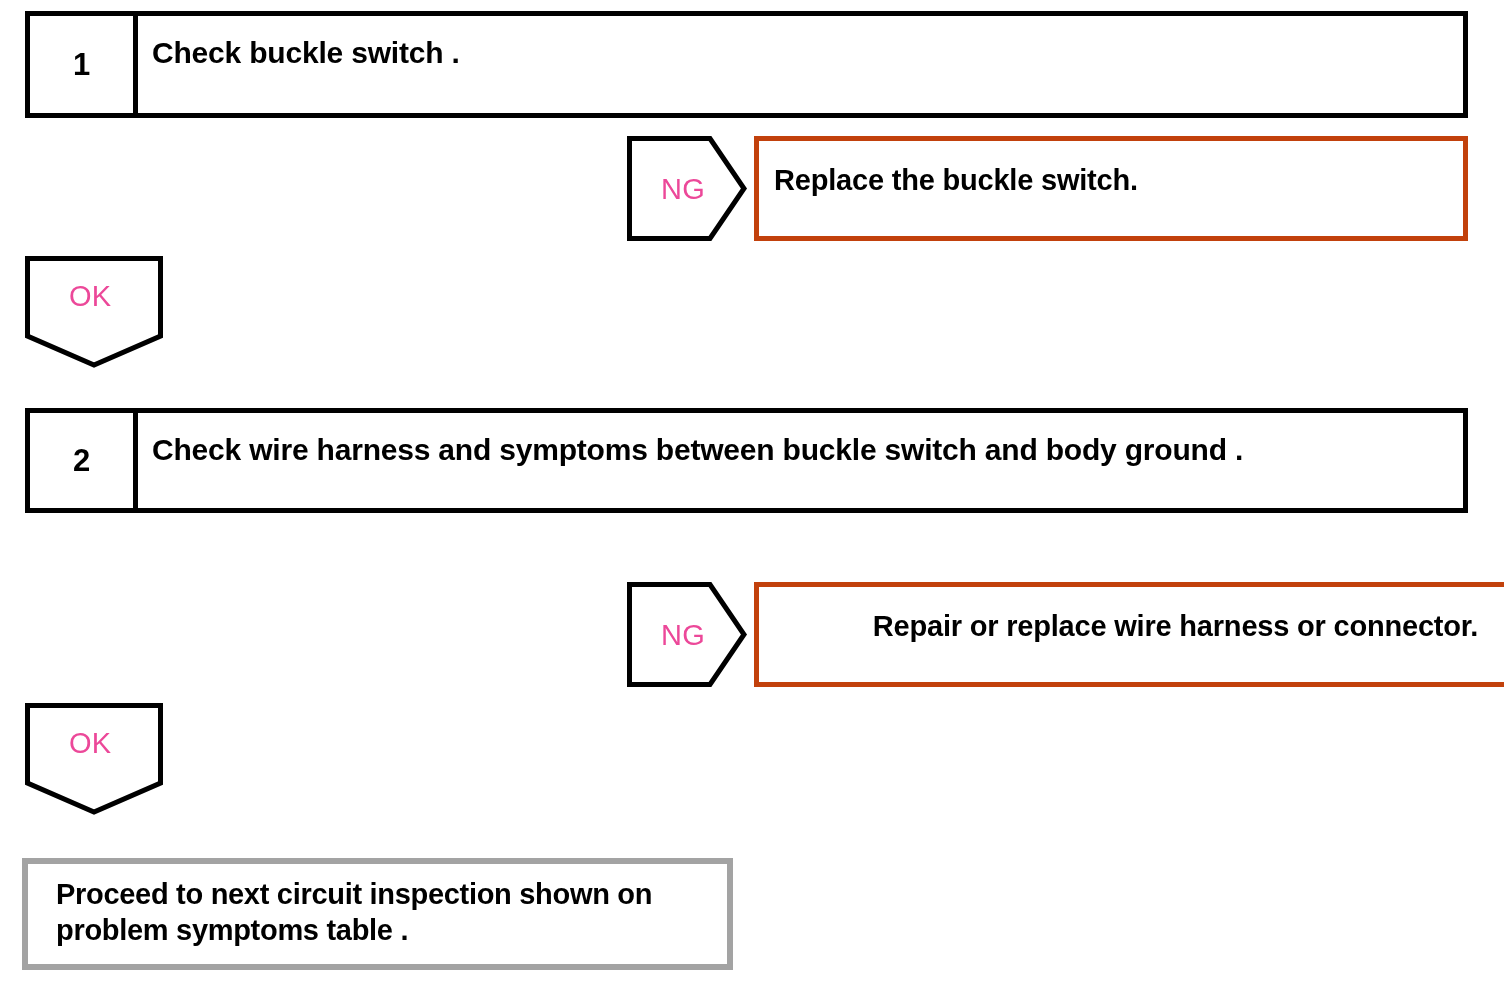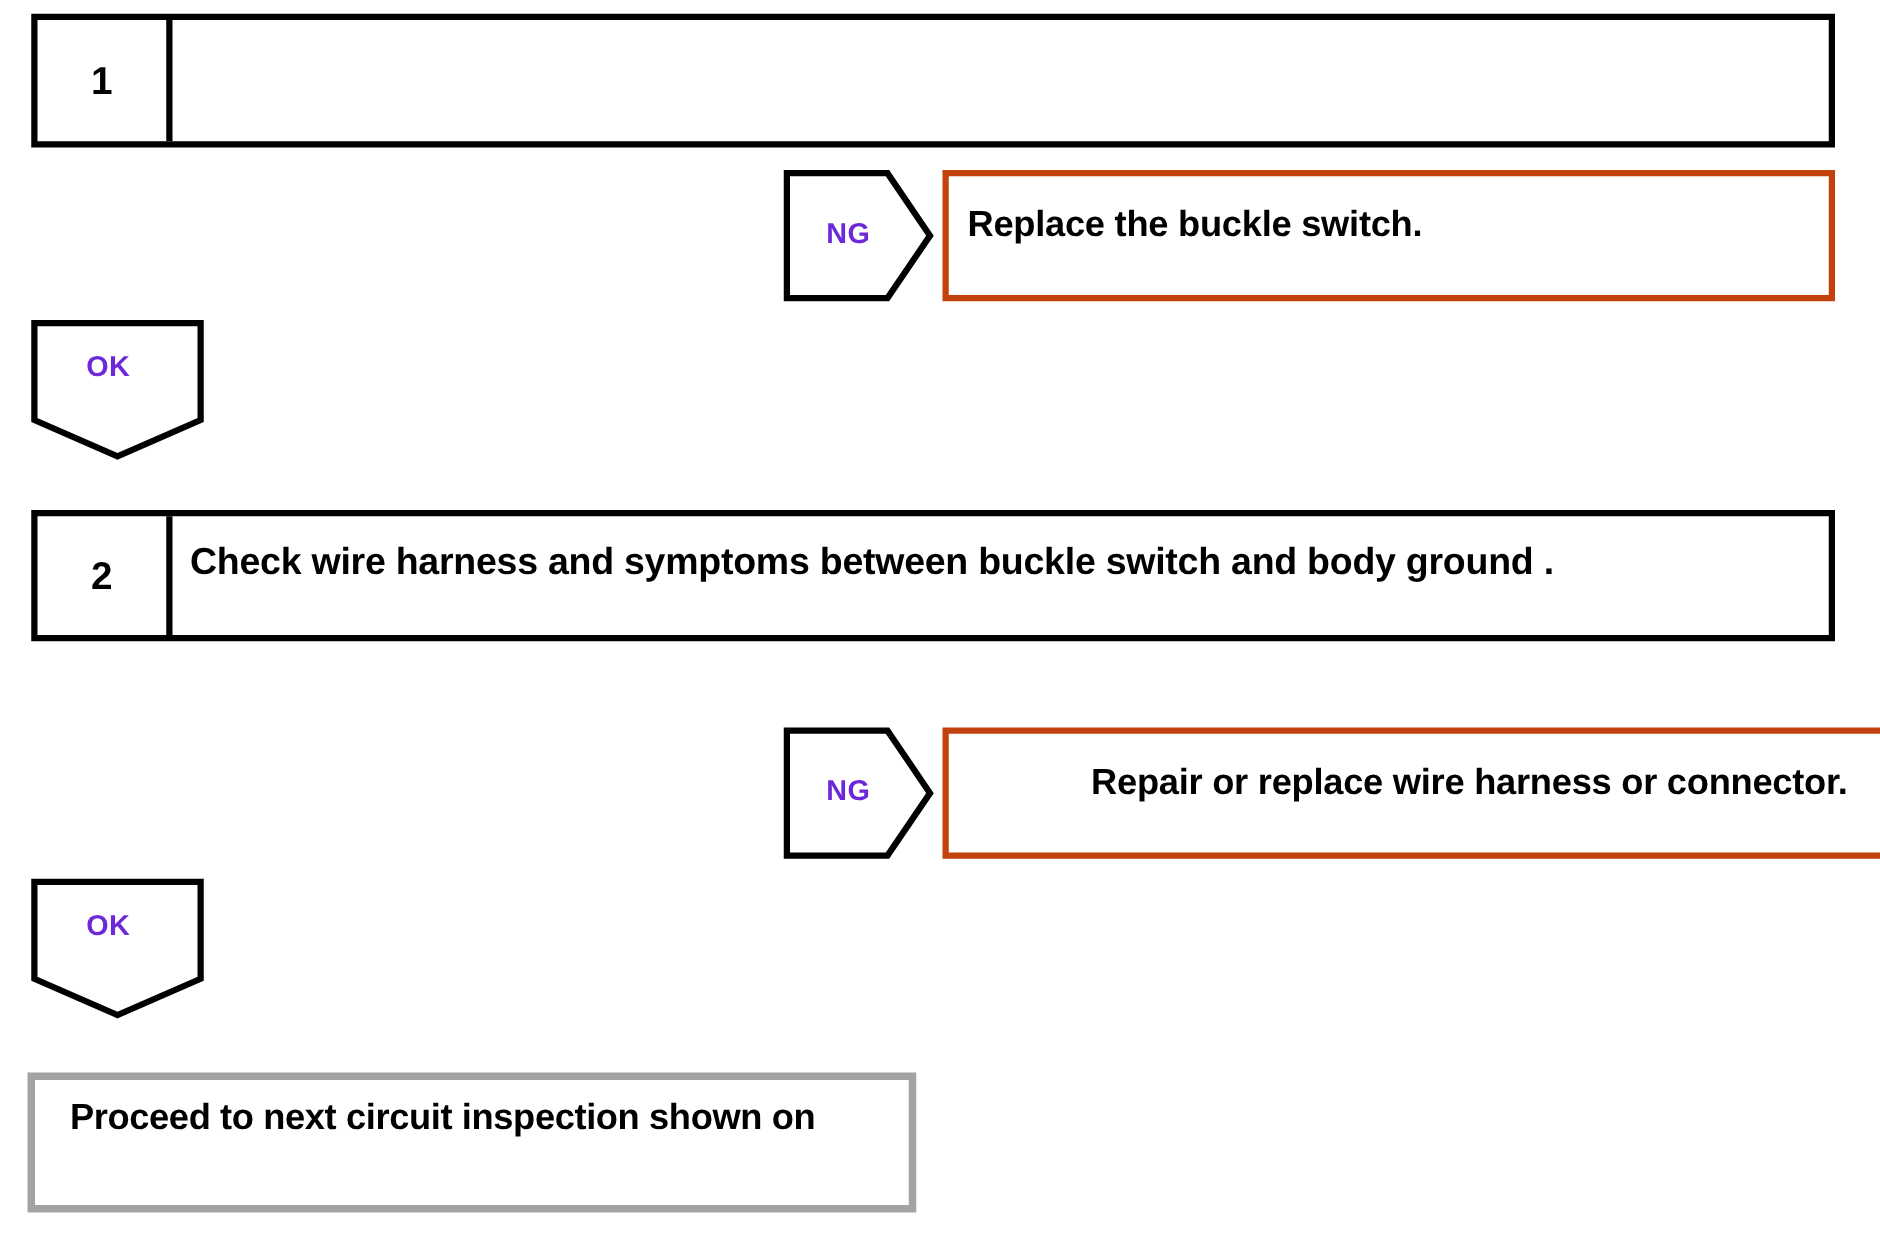--- a/index.html
+++ b/index.html
@@ -100,38 +100,39 @@
   
   .arrow {
     position: absolute;
   }
   .arrow svg {
     display: block;
     overflow: visible;
   }
   .arrow-label {
     position: absolute;
-    font-size: 23px;
-    font-weight: bold;
-    color: #6d28d9;
+    font-size: 29px;
+    font-weight: normal;
+    color: #ec4899;
     line-height: 1;
     letter-spacing: 0.3px;
   }
   .ng-label { left: 34px; top: 39px; }
   .ok-label { left: 44px; top: 26px; }
 </style>
 </head>
 <body>
 
 <div id="canvas">
 
   <div class="step-box" style="left:25px; top:11px; width:1443px; height:107px;">
     <div class="step-num-cell">
       <span class="step-num">1</span>
     </div>
+    <div class="step-text">Check buckle switch .</div>
   </div>
 
   <div class="arrow" style="left:627px; top:136px; width:120px; height:105px;">
     <svg width="120" height="105" viewBox="0 0 120 105" aria-hidden="true">
       <polygon points="2.5,2.5 83,2.5 117,52.5 83,102.5 2.5,102.5" fill="#ffffff" stroke="#000000" stroke-width="5" stroke-linejoin="miter"></polygon>
     </svg>
     <span class="arrow-label ng-label">NG</span>
   </div>
 
   <div class="result-box" style="left:754px; top:136px; width:714px; height:105px;">
@@ -166,16 +167,17 @@
   <div class="arrow" style="left:25px; top:703px; width:140px; height:112px;">
     <svg width="140" height="112" viewBox="0 0 140 112" aria-hidden="true">
       <polygon points="2.5,2.5 135.5,2.5 135.5,80 69,109 2.5,80" fill="#ffffff" stroke="#000000" stroke-width="5" stroke-linejoin="miter"></polygon>
     </svg>
     <span class="arrow-label ok-label">OK</span>
   </div>
 
   <div class="terminal-box" style="left:22px; top:858px; width:711px; height:112px;">
     <div class="terminal-text">
       <div>Proceed to next circuit inspection shown on</div>
+      <div>problem symptoms table .</div>
     </div>
   </div>
 
 </div>
 
 </body></html>

